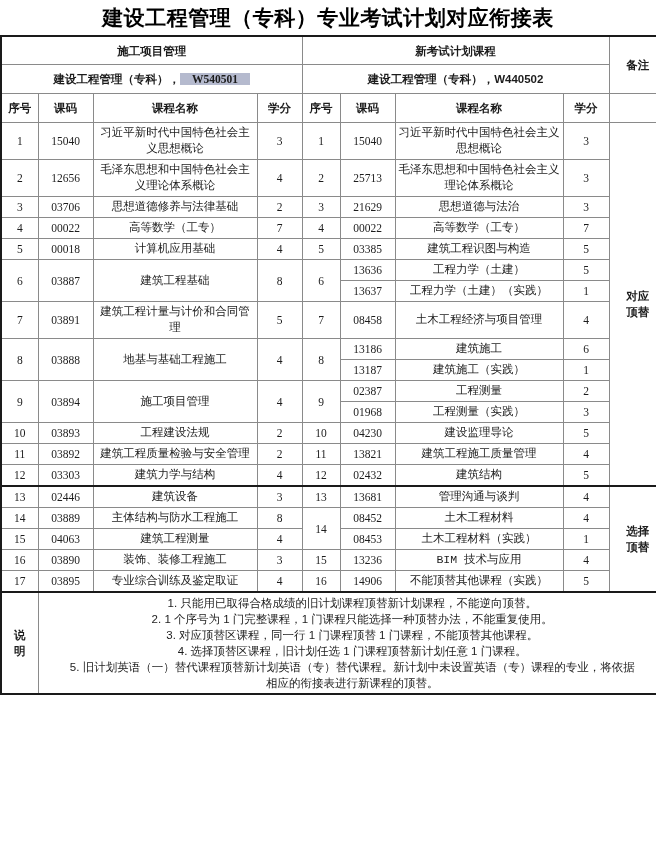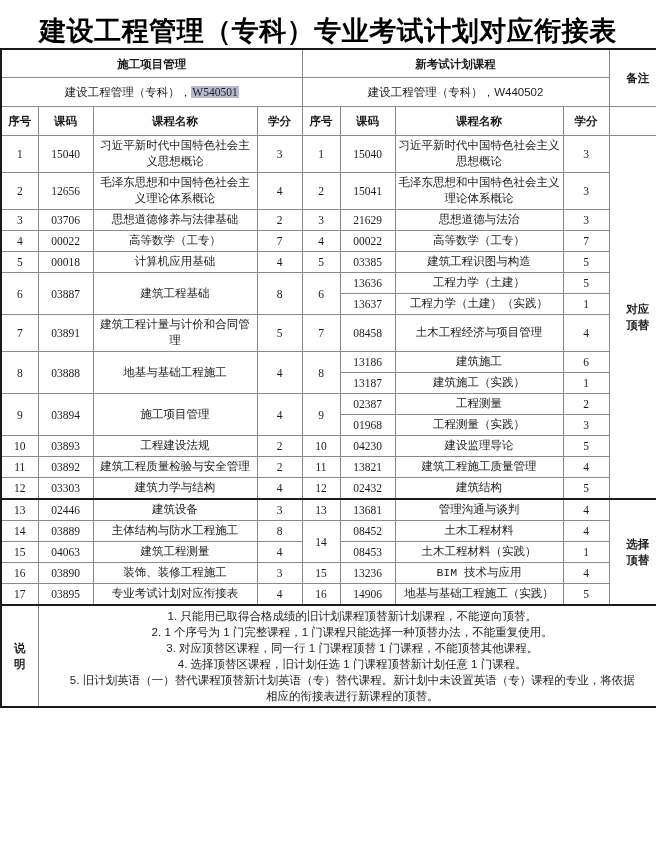--- a/index.html
+++ b/index.html
@@ -17,24 +17,24 @@
   #page {
     position: relative;
     width: 656px;
     height: 864px;
     box-sizing: border-box;
   }
   .title {
     text-align: center;
     font-family: "Liberation Sans", "DejaVu Sans", sans-serif;
     font-weight: bold;
-    font-size: 27px;
+    font-size: 21px;
     letter-spacing: 0.5px;
     line-height: 30px;
-    padding-top: 16px;
+    padding-top: 3px;
     padding-bottom: 2px;
     color: #000;
   }
   table.sheet {
     border-collapse: collapse;
     table-layout: fixed;
     width: 638px;
     margin: 0 auto;
     border: 2px solid #1a1a1a;
   }
@@ -59,21 +59,21 @@
     font-weight: bold;
     font-size: 12px;
     height: 23px;
   }
   td.hdr-plan {
     font-size: 12px;
     height: 24px;
   }
   td.hdr-plan .planname {
     font-family: "Liberation Sans", "DejaVu Sans", sans-serif;
-    font-weight: normal;
+    font-weight: bold;
   }
   td.hdr-col {
     font-family: "Liberation Sans", "DejaVu Sans", sans-serif;
     font-weight: bold;
     font-size: 12px;
     height: 24px;
     margin-left: 37px;
   }
   td.remark {
     font-family: "Liberation Sans", "DejaVu Sans", sans-serif;
@@ -90,22 +90,23 @@
   td.note-body {
     text-align: left;
     padding: 5px 6px 5px 8px;
     font-family: "Liberation Sans", "DejaVu Sans", sans-serif;
     font-size: 11.5px;
     line-height: 20.5px;
   }
   .note-line { display: block; }
   .sel {
     background: #b5bace;
-    padding: 0 1px;
+    padding: 0 12px;
     font-family: "Liberation Serif", "DejaVu Serif", serif;
+    font-weight: bold;
   }
   .thick-top { border-top: 2px solid #1a1a1a !important; }
   .stack { display: block; }
 </style>
 </head>
 <body>
 
 <div id="page">
 
   <div class="title">建设工程管理（专科）专业考试计划对应衔接表</div>
@@ -160,21 +161,21 @@
           <td class="remark" rowspan="15">
             <span class="stack">对应</span>
             <span class="stack">顶替</span>
           </td>
         </tr><tr>
           <td rowspan="1">2</td>
           <td rowspan="1">12656</td>
           <td class="name" rowspan="1">毛泽东思想和中国特色社会主义理论体系概论</td>
           <td rowspan="1">4</td>
           <td rowspan="1">2</td>
-          <td>15041</td>
+          <td>25713</td>
           <td class="name">毛泽东思想和中国特色社会主义理论体系概论</td>
           <td>3</td>
         </tr><tr>
           <td rowspan="1">3</td>
           <td rowspan="1">03706</td>
           <td class="name" rowspan="1">思想道德修养与法律基础</td>
           <td rowspan="1">2</td>
           <td rowspan="1">3</td>
           <td>21629</td>
           <td class="name">思想道德与法治</td>
@@ -309,25 +310,25 @@
           <td class="">03890</td>
           <td class="name">装饰、装修工程施工</td>
           <td class="">3</td>
           <td class="">15</td>
           <td class="">13236</td>
           <td class="name">BIM 技术与应用</td>
           <td class="">4</td>
         </tr><tr>
           <td class="">17</td>
           <td class="">03895</td>
-          <td class="name">专业考试计划对应衔接表</td>
+          <td class="name">专业综合训练及鉴定取证</td>
           <td class="">4</td>
           <td class="">16</td>
           <td class="">14906</td>
-          <td class="name">地基与基础工程施工（实践）</td>
+          <td class="name">不能顶替其他课程（实践）</td>
           <td class="">5</td>
         </tr></tbody>
 
       <tbody>
         <tr>
         <td class="note-label thick-top" rowspan="1">
             <span class="stack">说</span>
             <span class="stack">明</span>
           </td>
         <td class="note-body thick-top" colspan="8" id="notes-body">

